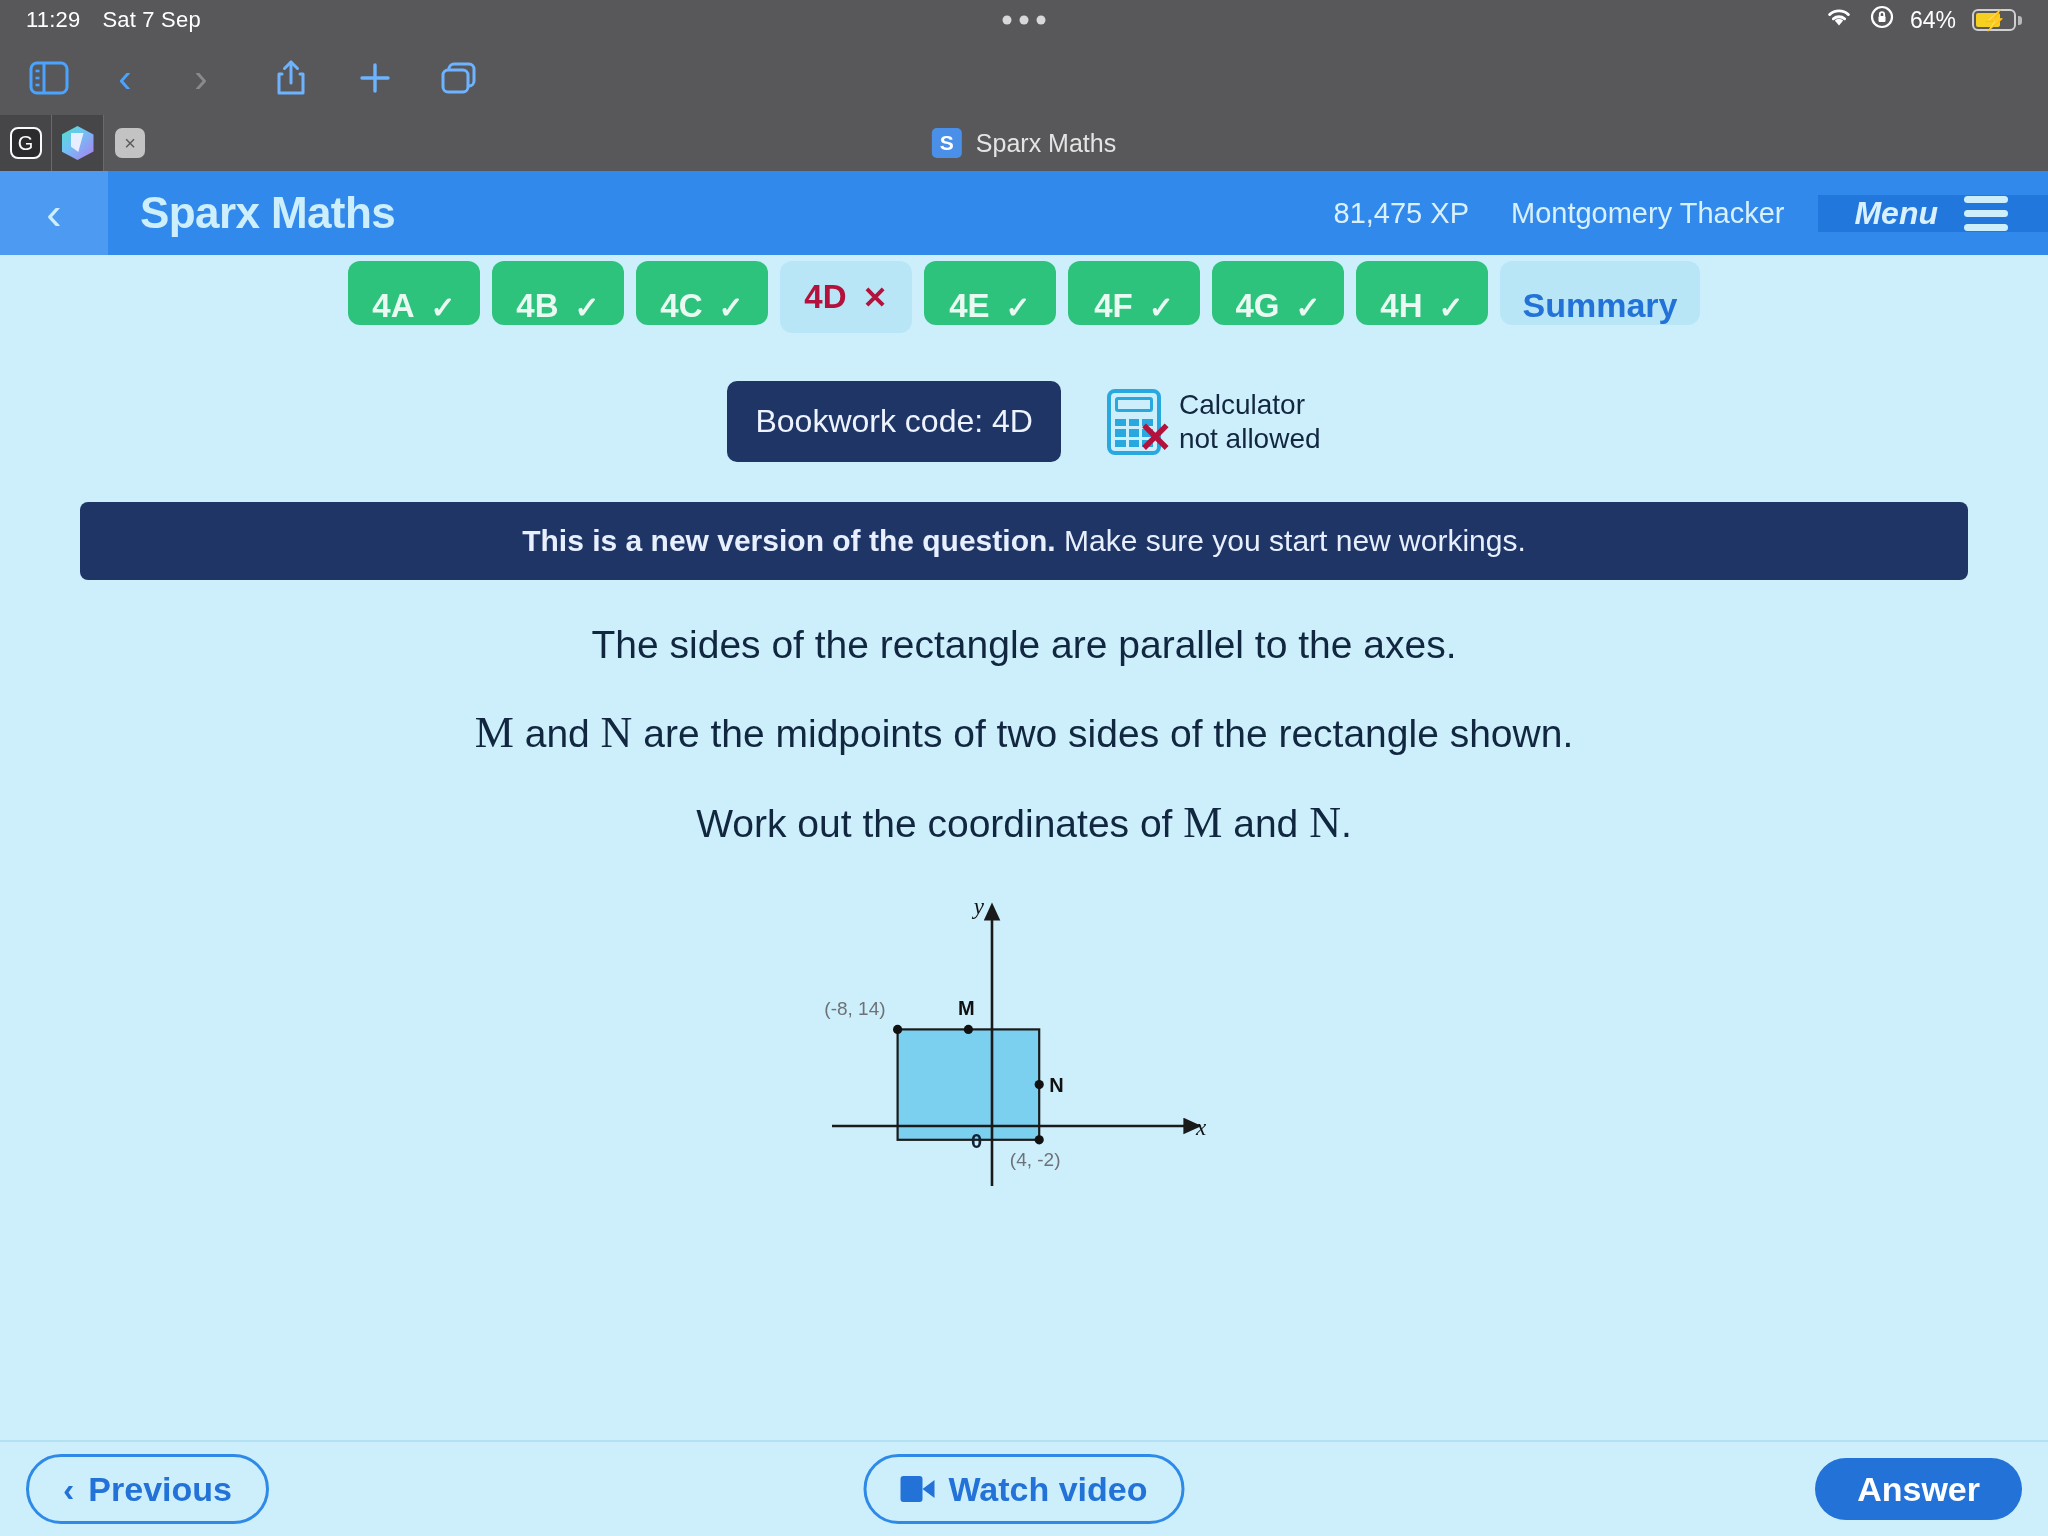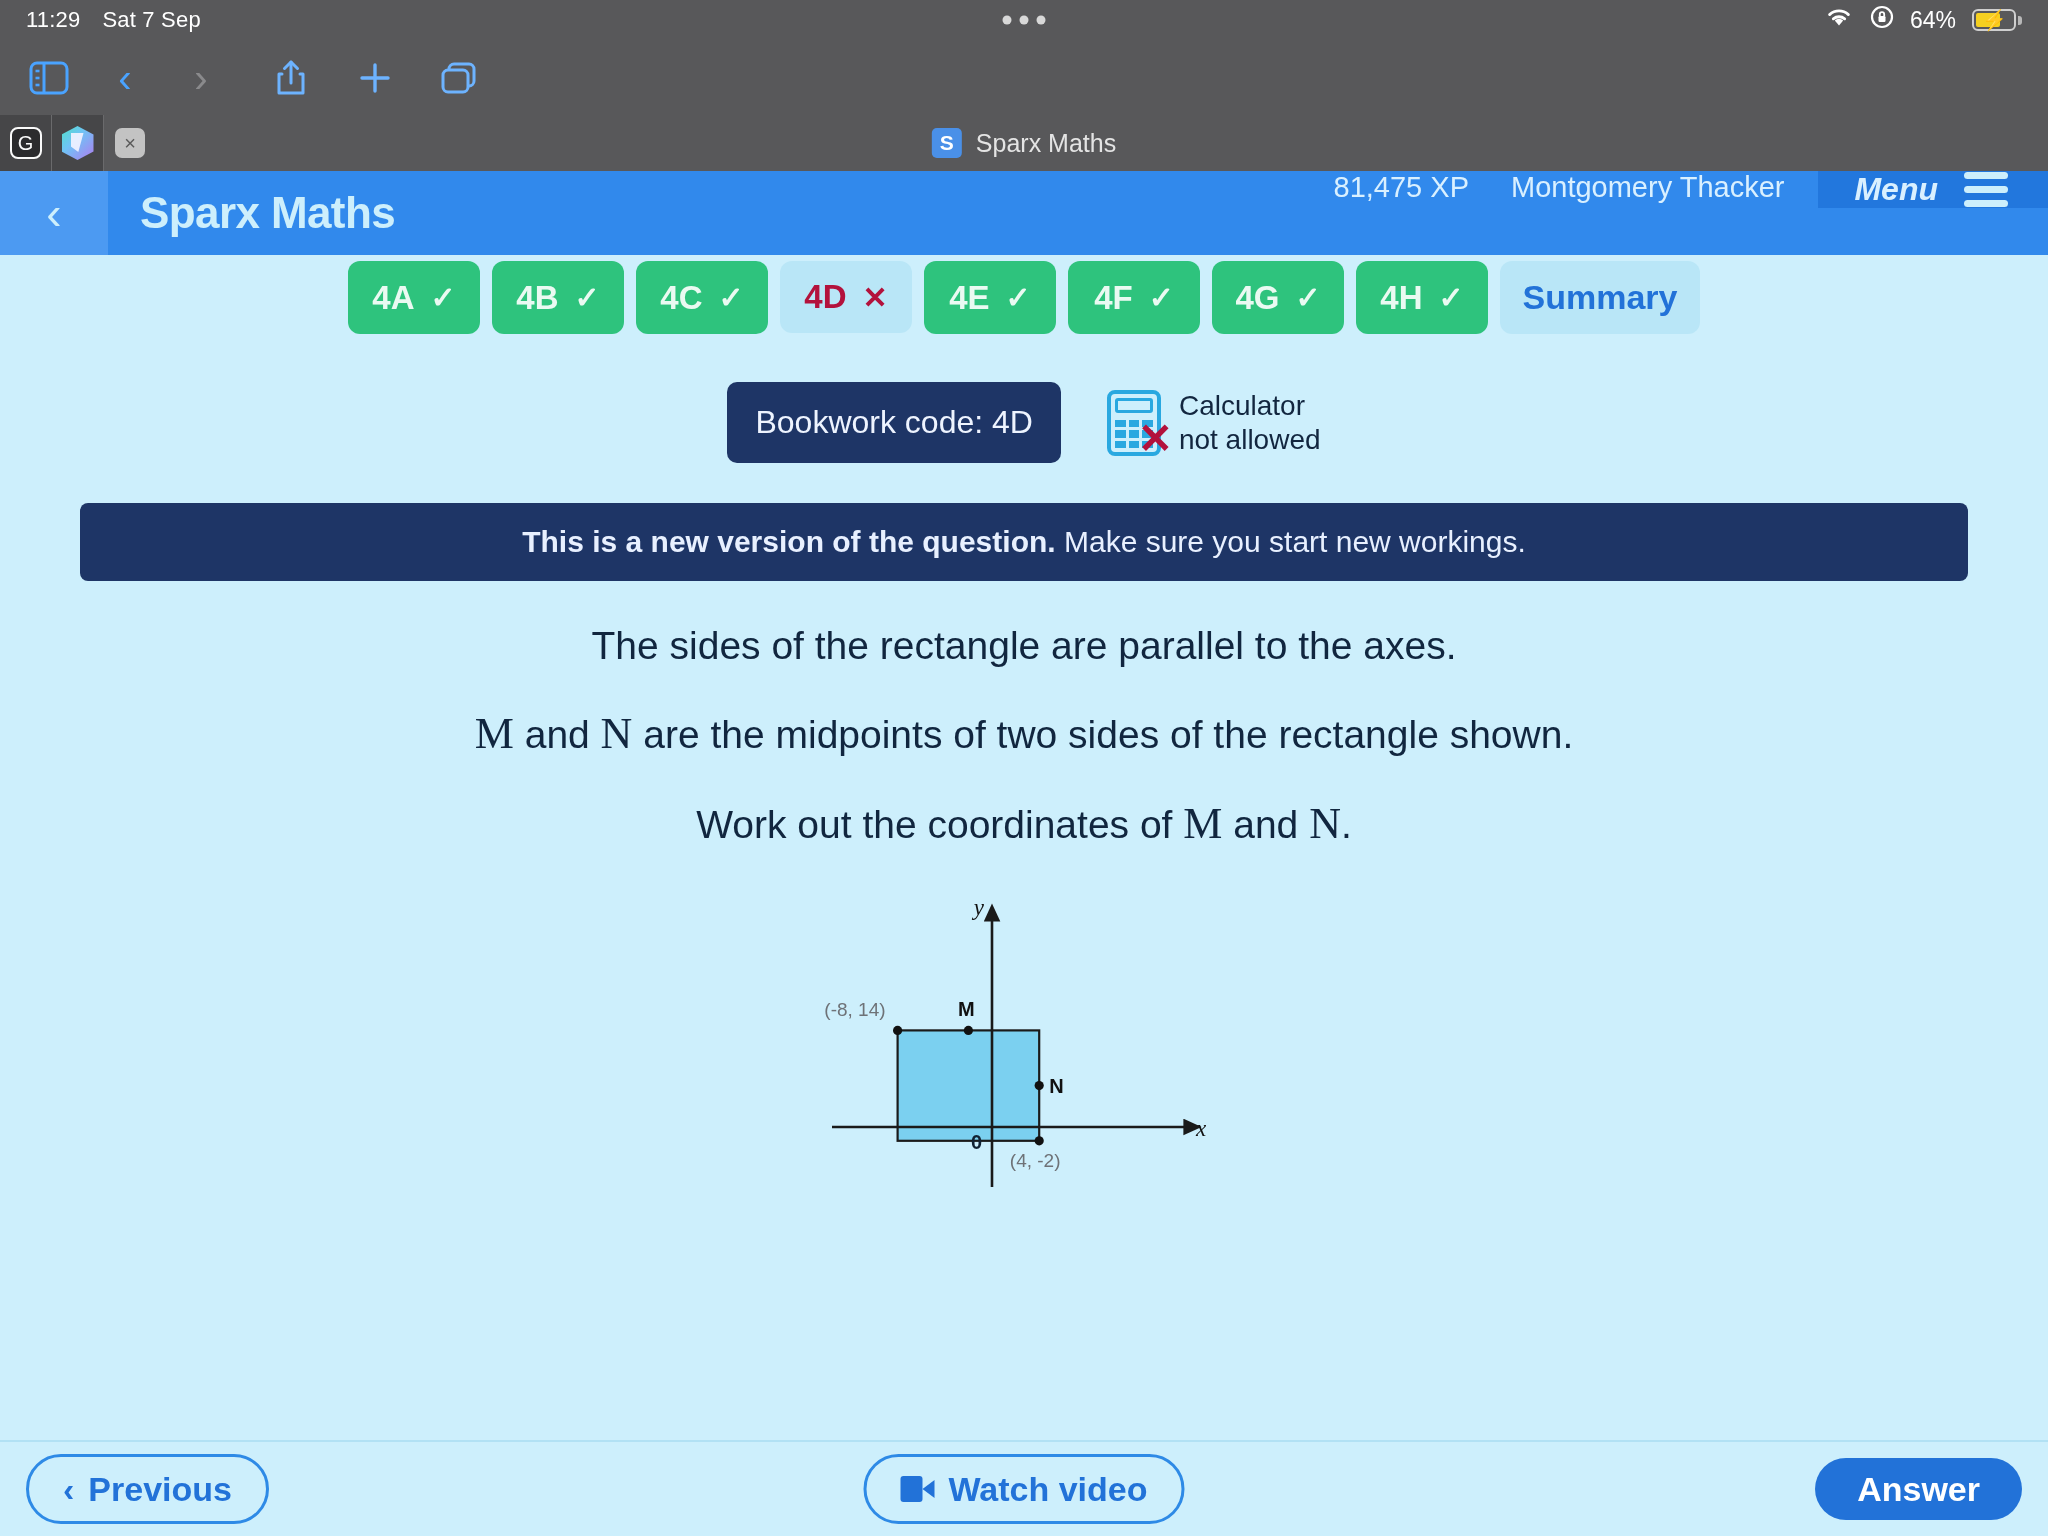--- a/index.html
+++ b/index.html
@@ -113,42 +113,42 @@
   
   .appheader { height: 84px; display:flex; align-items: stretch; background: #3189ec; }
   .hdr-back {
     width: 108px; background: #4c9af2; display:flex; align-items:center; justify-content:center;
     color:#cdeffc; font-size: 46px; font-weight: 300; cursor:pointer;
   }
   .hdr-title {
     display:flex; align-items:center; padding-left: 32px;
     color:#cdeffc; font-size: 44px; font-weight: 700; letter-spacing:-.6px;
   }
-  .hdr-right { margin-left:auto; display:flex; align-items:flex-start; }
+  .hdr-right { margin-left:auto; display:flex; align-items:center; }
   .hdr-stats {
     display:flex; align-items:center; gap: 42px; padding-right: 34px;
     color:#d9f0ff; font-size: 29px;
   }
   .hdr-menu {
     background:#2277dd; display:flex; align-items:center; gap: 26px;
     padding: 0 40px 0 36px; cursor:pointer;
   }
   .hdr-menu .mlabel { color:#d9f0ff; font-size: 32px; font-weight: 700; font-style: italic; }
   .burger { display:flex; flex-direction:column; gap:7px; }
   .burger i { display:block; width:44px; height:7px; border-radius:4px; background:#cdeffc; }
 
   
   .page { background:#cdeffc; height: calc(1536px - 40px - 75px - 56px - 84px); position: relative; overflow: hidden;}
   .pills {
     display:flex; align-items:flex-start; justify-content:center; gap: 12px;
     padding-top: 6px;
   }
   .pill {
-    min-width: 132px; height: 73px; border-radius: 12px;
-    display:flex; align-items:center; justify-content:center; gap: 16px;
+    min-width: 132px; height: 64px; border-radius: 12px;
+    display:flex; align-items:flex-end; justify-content:center; gap: 16px;
     font-size: 33px; font-weight: 700; cursor:pointer; padding: 0 22px;
     color:#eafaf2; background:#2ec37d;
   }
   .pill .tick { font-size: 30px; font-weight:700; }
   .pill.current { background:#b9e6f7; color:#b3123c; height: 72px; align-items:center;}
   .pill.summary { background:#b9e6f7; color:#2272d8; font-size: 34px; min-width: 200px;}
 
   .meta-row {
     display:flex; align-items:center; justify-content:center; gap: 46px;
     margin-top: 48px;

